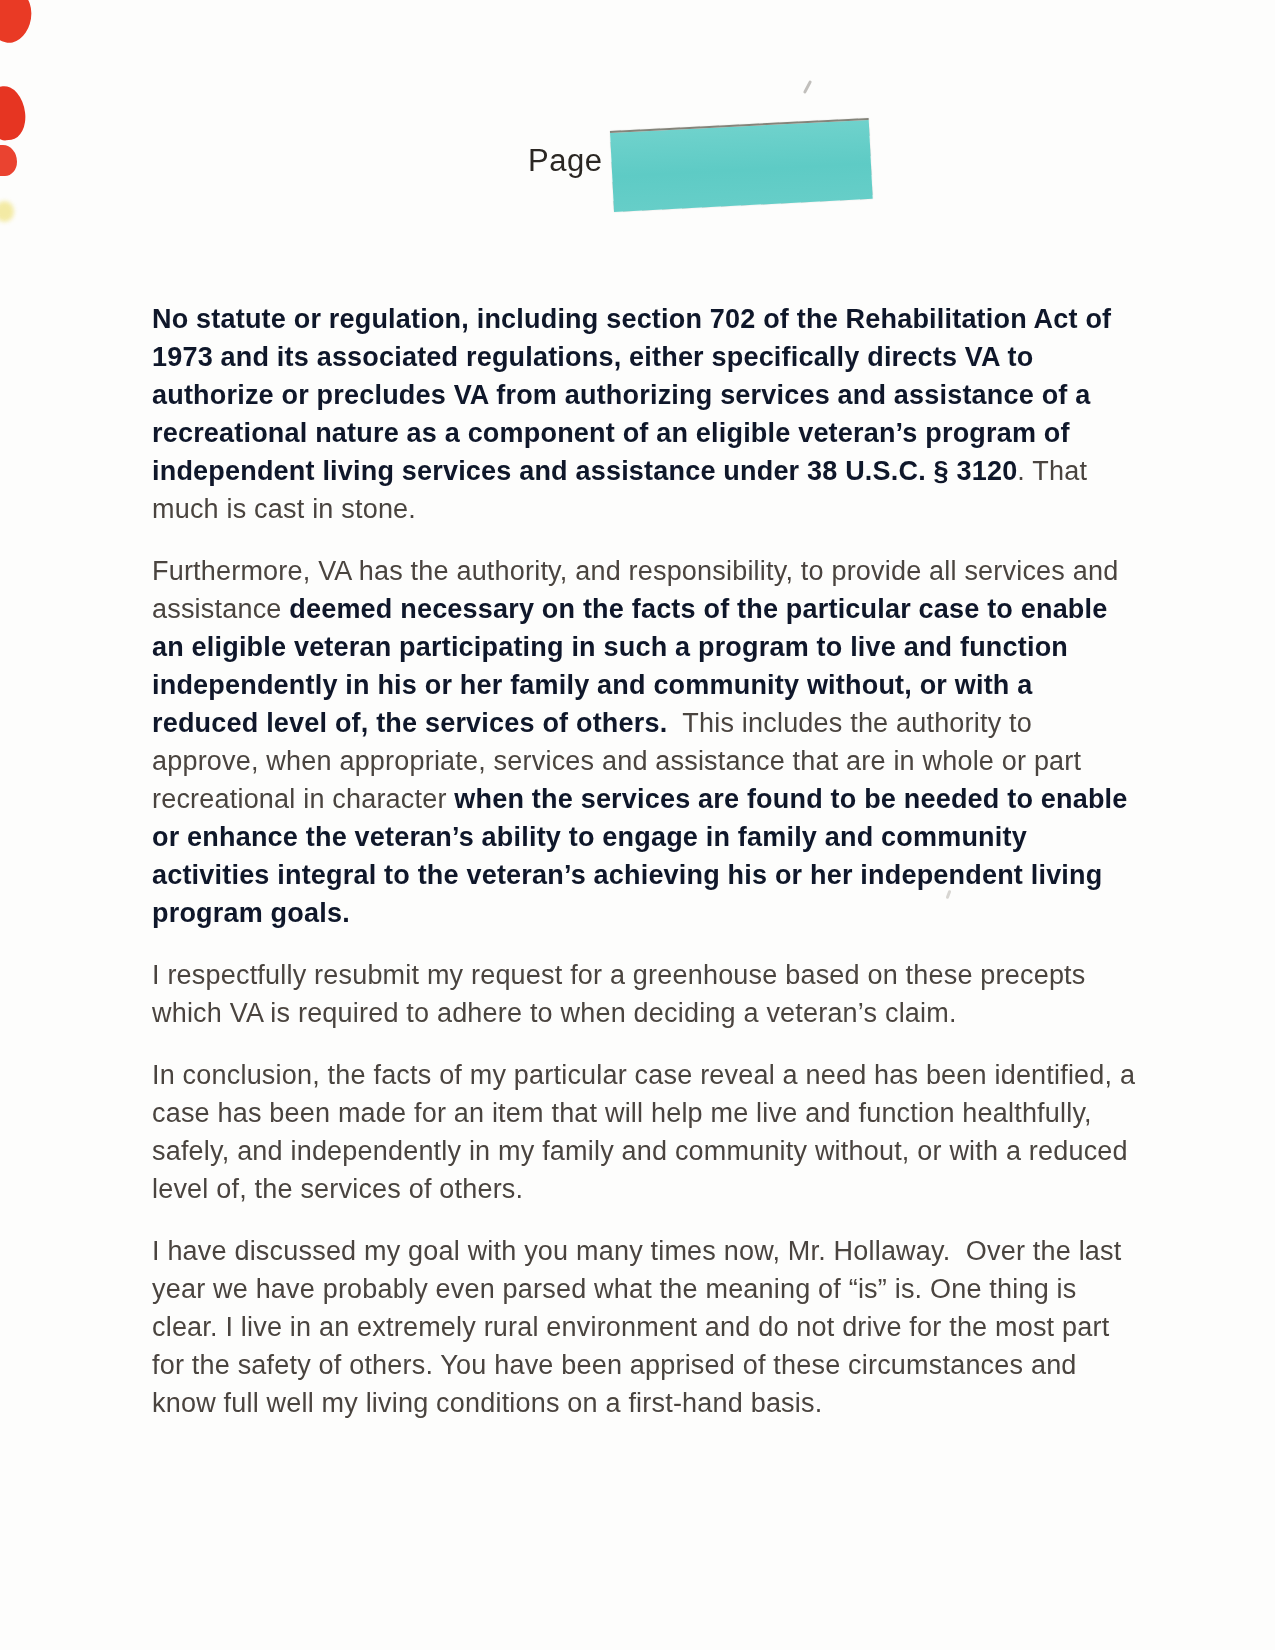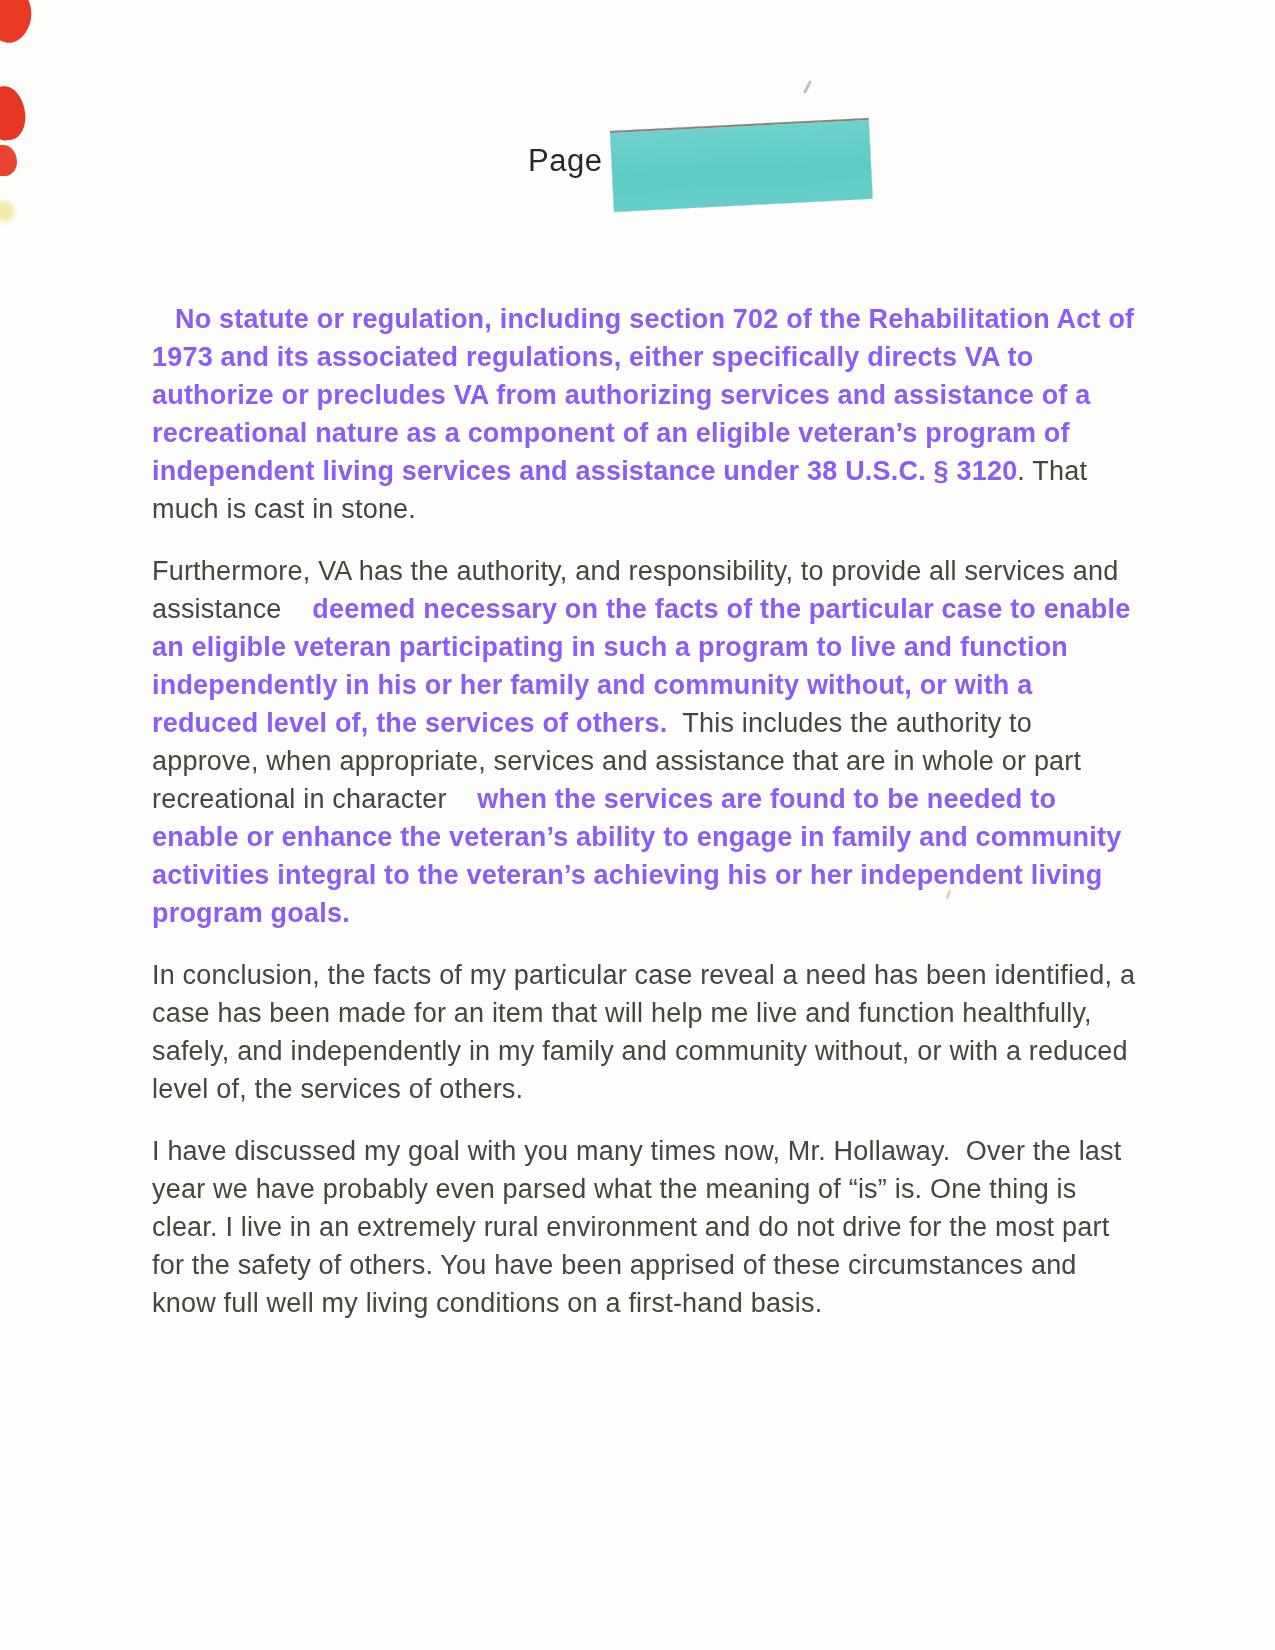--- a/index.html
+++ b/index.html
@@ -76,39 +76,39 @@
   .para {
     margin: 0 0 24px 0;
     font-size: 27px;
     line-height: 38px;
     color: #4a443f;
     white-space: pre-wrap;
     letter-spacing: 0.2px;
   }
   .para .b {
     font-weight: 700;
-    color: #8b5cf6;
-    margin-left: 23px;
+    color: #0f172a;
   }
 </style>
 </head>
 <body>
 
 <div class="page">
 
   <div class="scan-mark red-mark-1"></div>
   <div class="scan-mark red-mark-2"></div>
   <div class="scan-mark red-mark-3"></div>
   <div class="scan-mark yellow-smudge"></div>
   <div class="scan-mark tick-artifact"></div>
   <div class="scan-mark speck-artifact"></div>
 
   <div class="page-label">Page 7</div>
   <div class="redaction-box"></div>
 
   <main class="letter-body">
       <p class="para"><span class="b">No statute or regulation, including section 702 of the Rehabilitation Act of 1973 and its associated regulations, either specifically directs VA to authorize or precludes VA from authorizing services and assistance of a recreational nature as a component of an eligible veteran’s program of independent living services and assistance under 38 U.S.C. § 3120</span><span>. That much is cast in stone.</span></p>
       <p class="para"><span>Furthermore, VA has the authority, and responsibility, to provide all services and assistance </span><span class="b">deemed necessary on the facts of the particular case to enable an eligible veteran participating in such a program to live and function independently in his or her family and community without, or with a reduced level of, the services of others.</span><span>  This includes the authority to approve, when appropriate, services and assistance that are in whole or part recreational in character </span><span class="b">when the services are found to be needed to enable or enhance the veteran’s ability to engage in family and community activities integral to the veteran’s achieving his or her independent living program goals.</span></p>
+      <p class="para"><span>I respectfully resubmit my request for a greenhouse based on these precepts which VA is required to adhere to when deciding a veteran’s claim.</span></p>
       <p class="para"><span>In conclusion, the facts of my particular case reveal a need has been identified, a case has been made for an item that will help me live and function healthfully, safely, and independently in my family and community without, or with a reduced level of, the services of others.</span></p>
       <p class="para"><span>I have discussed my goal with you many times now, Mr. Hollaway.  Over the last year we have probably even parsed what the meaning of “is” is. One thing is clear. I live in an extremely rural environment and do not drive for the most part for the safety of others. You have been apprised of these circumstances and know full well my living conditions on a first-hand basis.</span></p>
     </main>
 
 </div>
 
 </body></html>

